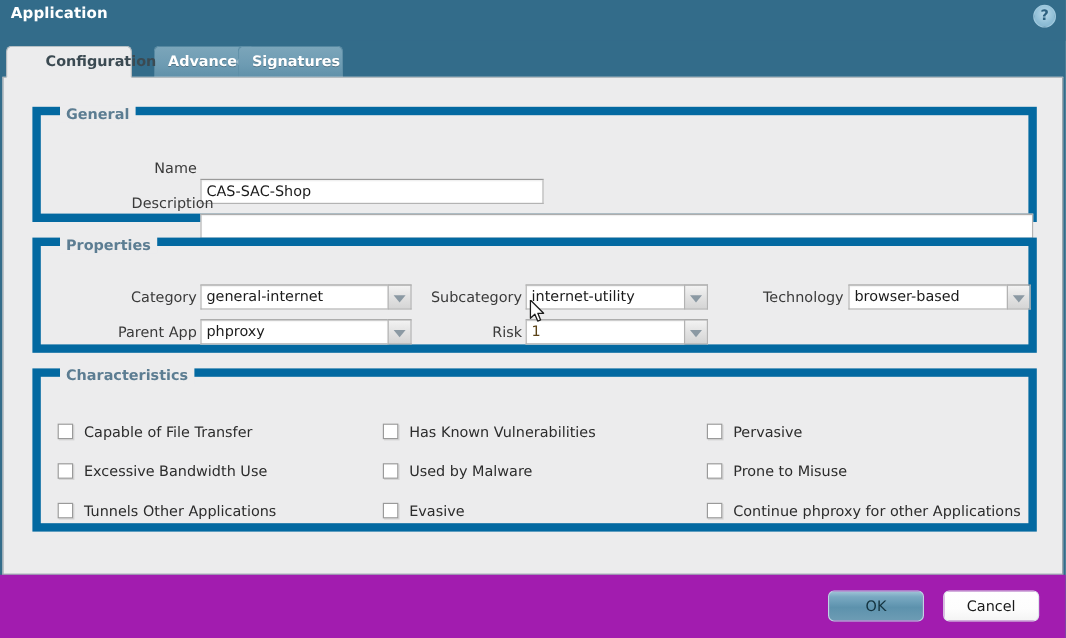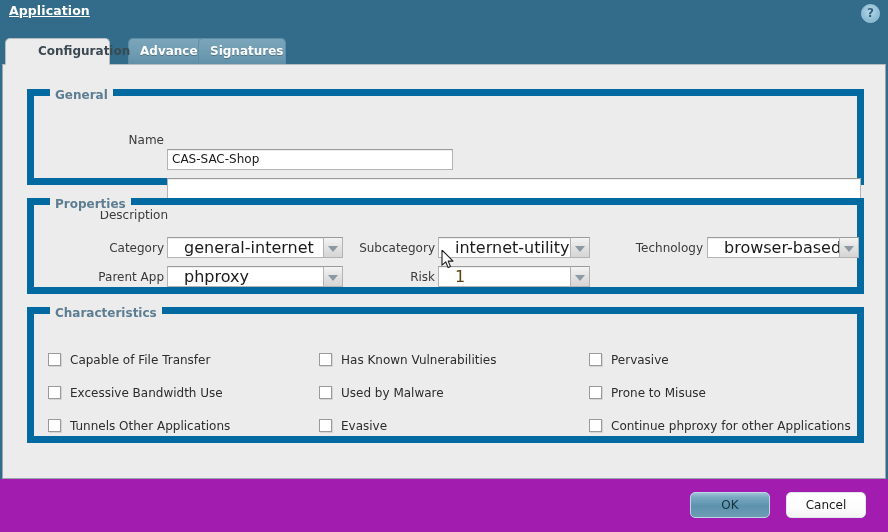--- a/index.html
+++ b/index.html
@@ -29,21 +29,20 @@
     width: 888px; height: 34px;
     background: #336c8a;
   }
   .title-text {
     position: absolute;
     left: 9px; top: 3px;
     font-size: 12.5px;
     font-weight: bold;
     color: #ffffff;
     letter-spacing: 0.1px;
-    text-decoration: underline;
   }
   .help-icon {
     position: absolute;
     right: 8px; top: 4px;
     width: 19px; height: 19px;
     border-radius: 50%;
     background: radial-gradient(circle at 50% 38%, #b9d9ea 0%, #8fbed6 60%, #7fb0cb 100%);
     border: 1px solid #9fc8dd;
     box-sizing: border-box;
     color: #2d6180;
@@ -151,23 +150,23 @@
     box-sizing: border-box;
   }
   .combo .combo-text {
     position: absolute;
     left: 0; top: 0; bottom: 0; right: 20px;
     background: #ffffff;
     border: 1px solid #b3b3b3;
     border-right: none;
     border-top-color: #9a9a9a;
     box-shadow: inset 0 1px 1px rgba(0,0,0,0.07);
-    font-size: 16px;
+    font-size: 12px;
     color: #1a1a1a;
-    padding-left: 16px;
+    padding-left: 4px;
     line-height: 19px;
     white-space: nowrap;
     overflow: hidden;
   }
   .combo .combo-text.risk-val {
     color: #5b4318;
   }
   .combo .combo-btn {
     position: absolute;
     right: 0; top: 0;
@@ -280,21 +279,21 @@
   </div>
 
   <div class="panel">
 
     <div class="fs" style="left:24px; top:24px; width:837px; height:96px;">
       <div class="fs-legend">General</div>
 
       <div class="fld-label" style="left:20px; top:36px; width:110px;">Name</div>
       <div class="txtbox" style="left:133px; top:33px; width:286px; height:21px;">CAS-SAC-Shop</div>
 
-      <div class="fld-label" style="left:24px; top:65px; width:110px;margin-top:46px;">Description</div>
+      <div class="fld-label" style="left:34px; top:65px; width:110px;">Description</div>
       <div class="txtbox" style="left:133px; top:62px; width:694px; height:21px;"></div>
     </div>
 
     <div class="fs" style="left:24px; top:133px; width:837px; height:96px;">
       <div class="fs-legend">Properties</div>
 
       <div class="fld-label" style="left:20px; top:35px; width:110px;">Category</div>
       <div class="combo" style="left:133px; top:32px; width:176px;">
         <div class="combo-text">general-internet</div>
         <div class="combo-btn">

